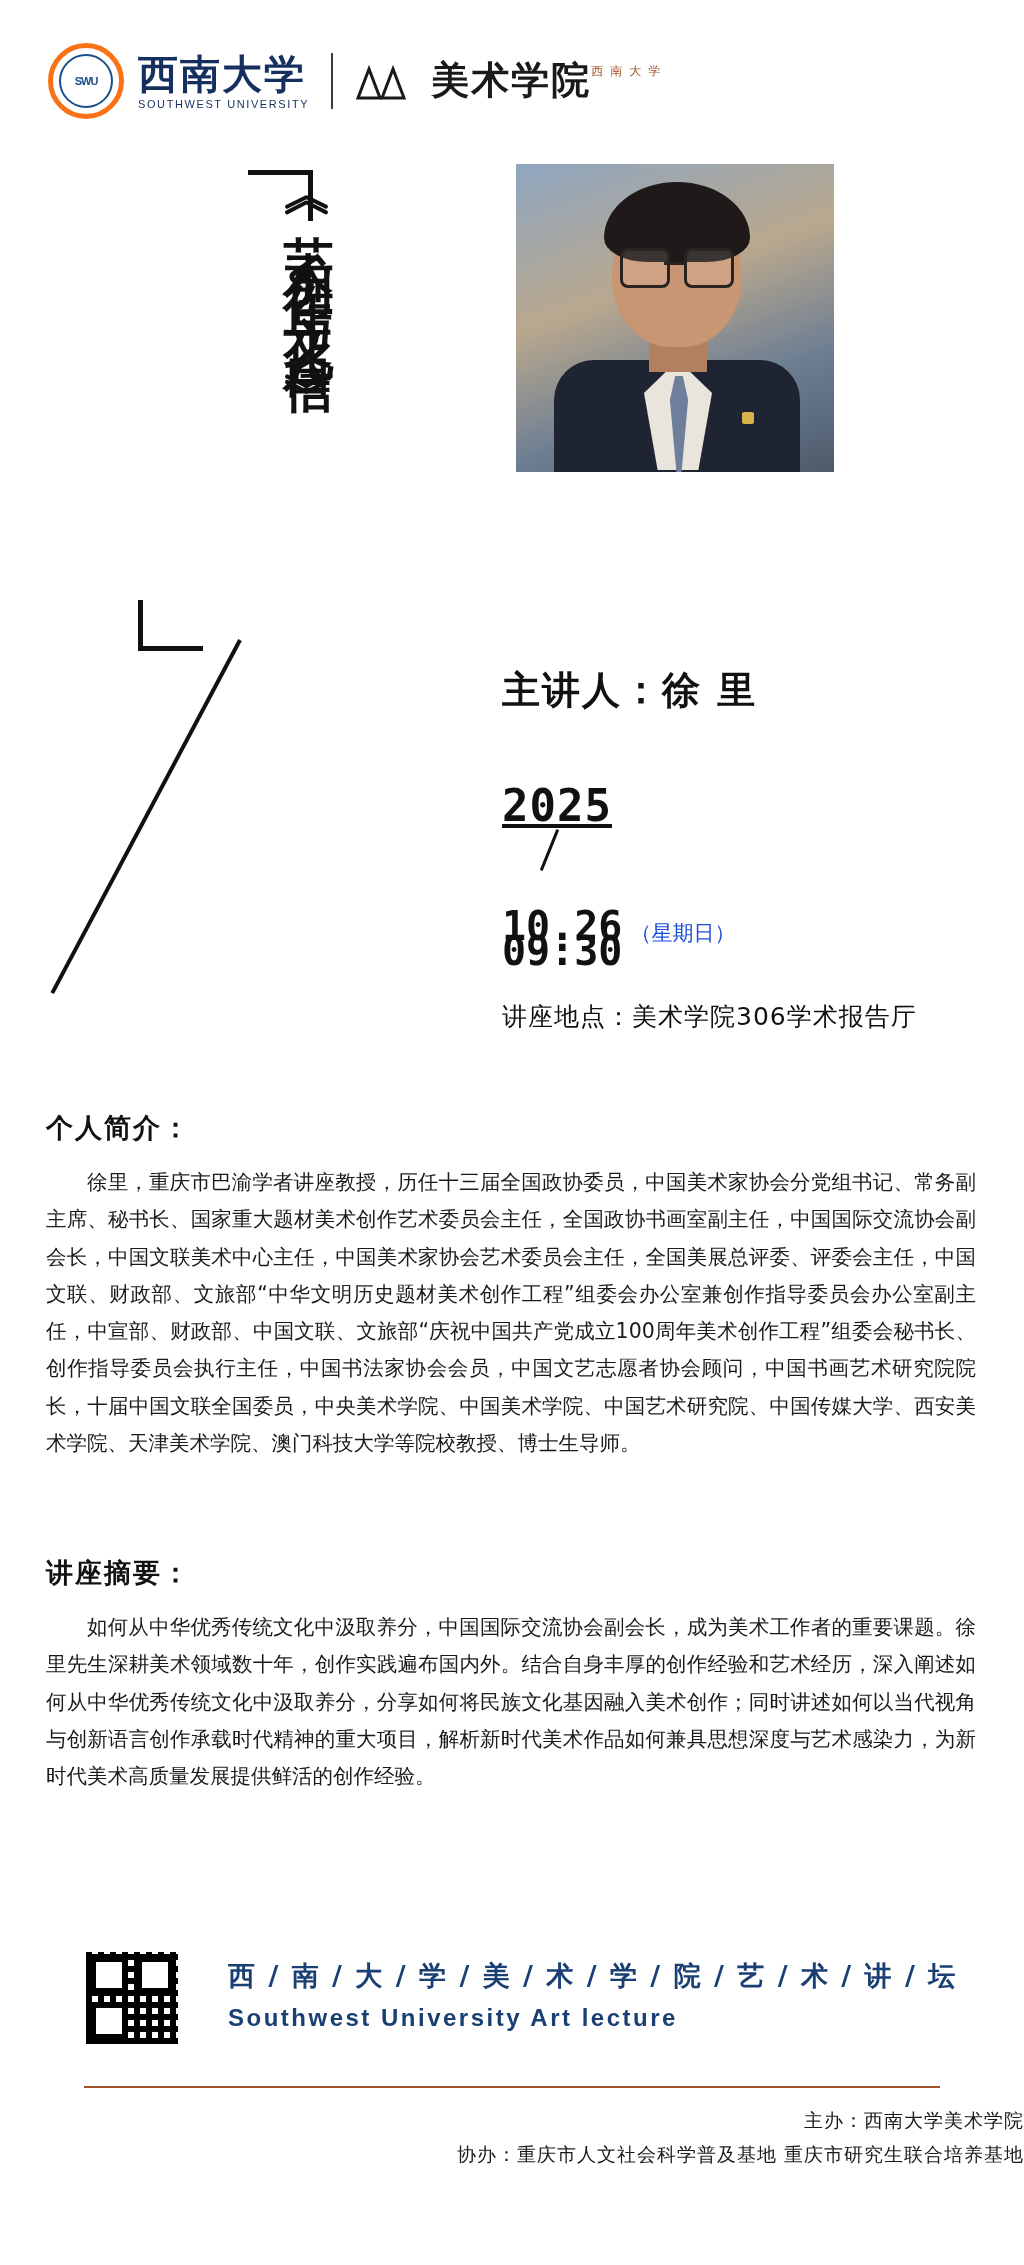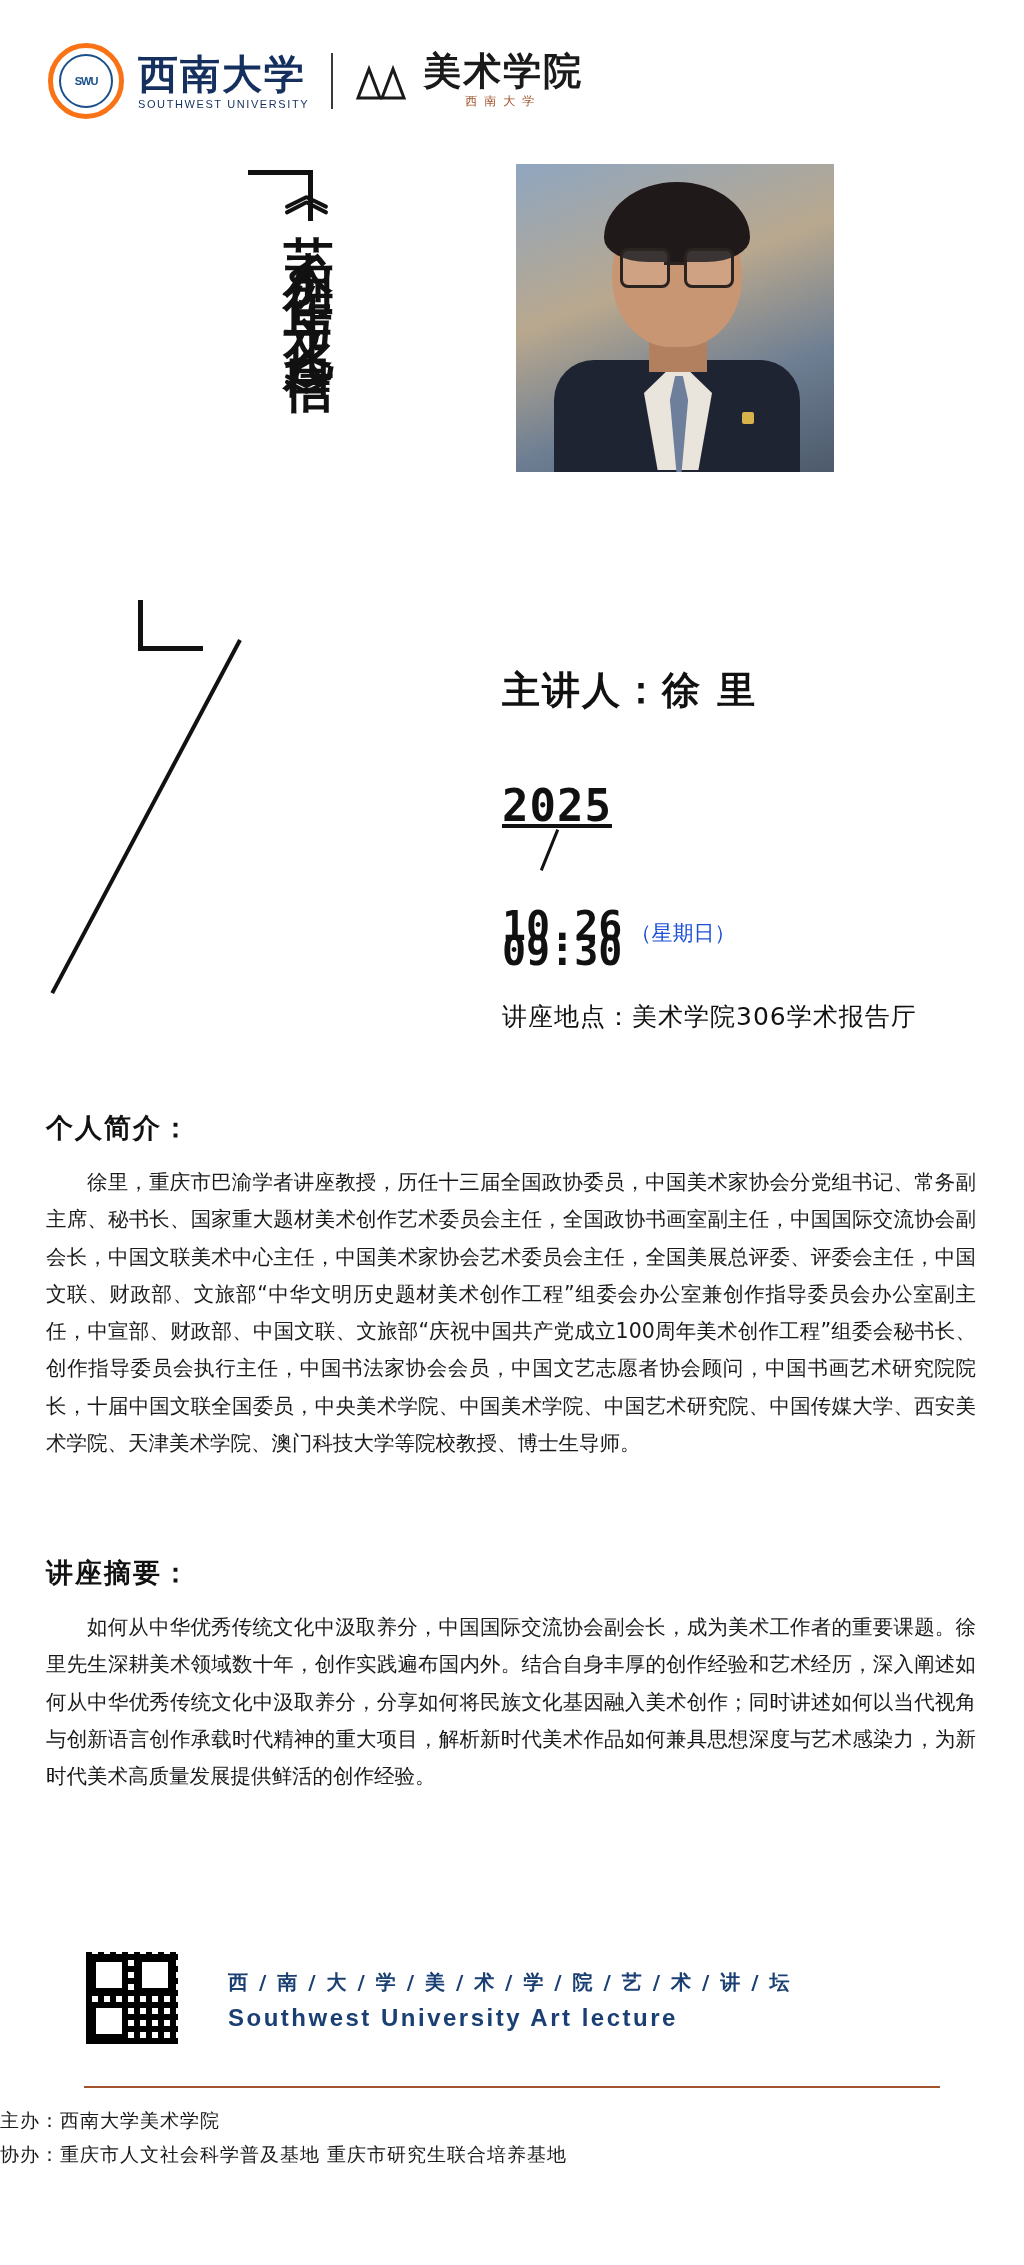--- a/index.html
+++ b/index.html
@@ -83,23 +83,23 @@
     margin: 0 22px;
   }
   .mountain-mark {
     width: 52px;
     height: 40px;
     position: relative;
     flex: none;
   }
   .mountain-mark svg { display:block; }
   .school-block {
-    margin-left: 16px;
+    margin-left: 24px;
     display: flex;
-    flex-direction: column;
+    flex-direction: row;
     justify-content: center;
   }
   .school-cn {
     font-size: 38px;
     font-weight: bold;
     color: #1a1a1a;
     letter-spacing: 2px;
     line-height: 1.05;
     font-family: "DejaVu Sans", "Liberation Sans", sans-serif;
   }
@@ -378,26 +378,25 @@
     position: absolute;
     left: 4px; bottom: 4px;
     width: 26px; height: 26px;
     border: 6px solid #000;
     background: #fff;
   }
   .brand-cn {
     position: absolute;
     left: 228px;
     top: 1958px;
-    font-size: 20px;
+    font-size: 27px;
     font-weight: bold;
     color: #1a3f72;
     letter-spacing: 2px;
     font-family: "DejaVu Sans", "Liberation Sans", sans-serif;
-    margin-top: 11px;
   }
   .brand-en {
     position: absolute;
     left: 228px;
     top: 2004px;
     font-size: 24px;
     font-weight: bold;
     color: #1a3f72;
     letter-spacing: 2.5px;
     font-family: "Liberation Sans", sans-serif;
@@ -407,21 +406,21 @@
     left: 84px;
     top: 2086px;
     width: 856px;
     height: 2px;
     background: #a2532c;
   }
   .org-line {
     position: absolute;
     left: 0;
     width: 1024px;
-    text-align: left;
+    text-align: right;
     font-size: 19px;
     color: #1a1a1a;
     letter-spacing: 1px;
     font-family: "DejaVu Sans", "Liberation Sans", sans-serif;
   }
   #org1 { top: 2108px; }
   #org2 { top: 2142px; }
 </style>
 </head>
 <body>

